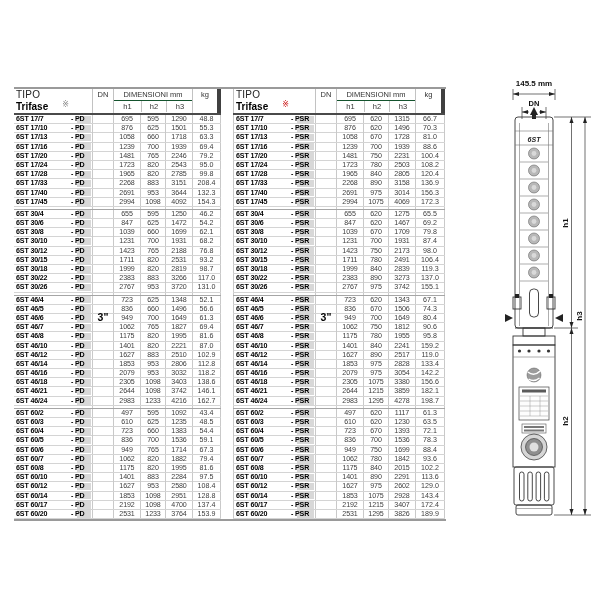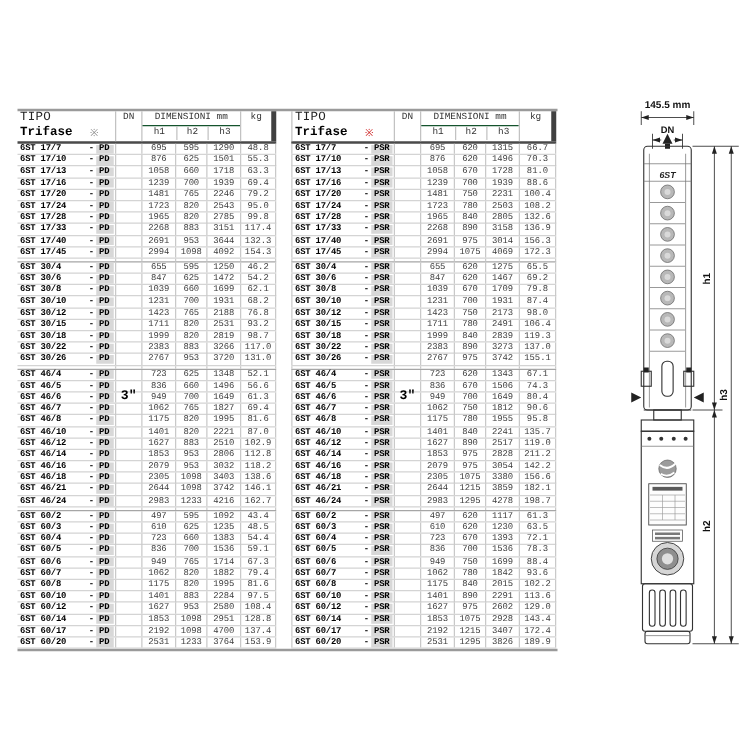--- a/index.html
+++ b/index.html
@@ -3,33 +3,33 @@
 <meta charset="utf-8">
 <style>
   html,body{margin:0;padding:0;}
   body{
     width:600px;height:600px;background:#ffffff;position:relative;overflow:hidden;
     font-family:"Liberation Sans","DejaVu Sans",sans-serif;color:#222;
   }
   .rule{position:absolute;background:#9a9a9a;height:2px;width:432px;left:14px;}
   #toprule{top:87px;} #botrule{top:519px;}
 
-  .spec-table{position:absolute;top:89px;font-family:Liberation Mono, monospace;}
+  .spec-table{position:absolute;top:89px;}
   #table-left{left:14px;width:207px;--c1:78px;--c2:21px;--c3:27px;--c4:25px;--c5:27px;--c6:29px;}
   #table-right{left:233px;width:212px;--c1:82px;--c2:21px;--c3:27px;--c4:25px;--c5:27px;--c6:30px;}
 
   .t-head{display:grid;grid-template-columns:var(--c1) var(--c2) calc(var(--c3) + var(--c4) + var(--c5)) var(--c6);
     height:24px;border-bottom:2px solid #4a4a4a;}
   .h-cell{position:relative;font-size:7.5px;color:#333;}
   .h-dn,.h-dim,.h-kg{border-left:1px solid #c2c2c2;text-align:center;}
   .h-kg{border-right:4px solid #404040;}
   #table-right .h-tipo{border-left:1px solid #c2c2c2;}
   .h-tipo{padding-left:2px;}
   .h-tipo .l1{font-size:10px;color:#222;line-height:12px;letter-spacing:.2px;}
-  .h-tipo .l2{font-size:10px;font-weight:bold;color:#000;line-height:11px;display:flex;align-items:flex-end;}
+  .h-tipo .l2{font-size:10px;font-weight:bold;color:#000;line-height:11px;display:flex;align-items:flex-start;}
   .refmark{font-weight:normal;font-size:8px;margin-left:14px;line-height:8px;}
   .h-dn .lbl,.h-kg .lbl{line-height:11px;}
   .dim-top{line-height:11px;border-bottom:1px solid #14532d;}
   .dim-sub{display:grid;grid-template-columns:var(--c3) var(--c4) var(--c5);}
   .dim-sub span{line-height:11px;}
   .dim-sub span + span{border-left:1px solid #c2c2c2;}
 
   .t-body{position:relative;}
   .trow{display:grid;grid-template-columns:var(--c1) var(--c2) var(--c3) var(--c4) var(--c5) var(--c6);
     height:8.2px;border-bottom:1px solid #d4d4d4;}
@@ -141,21 +141,21 @@
         <div class="c num">820</div>
         <div class="c num">2785</div>
         <div class="c kg">99.8</div>
       </div>
       <div class="trow">
         <div class="c tipo"><span class="band"></span><span>6ST 17/33</span><span class="sfx">- PD</span></div>
         <div class="c dn"></div>
         <div class="c num">2268</div>
         <div class="c num">883</div>
         <div class="c num">3151</div>
-        <div class="c kg">117.4</div>
+        <div class="c kg">208.4</div>
       </div>
       <div class="trow">
         <div class="c tipo"><span class="band"></span><span>6ST 17/40</span><span class="sfx">- PD</span></div>
         <div class="c dn"></div>
         <div class="c num">2691</div>
         <div class="c num">953</div>
         <div class="c num">3644</div>
         <div class="c kg">132.3</div>
       </div>
       <div class="trow">
@@ -531,21 +531,21 @@
         <div class="c num">780</div>
         <div class="c num">2503</div>
         <div class="c kg">108.2</div>
       </div>
       <div class="trow">
         <div class="c tipo"><span class="band"></span><span>6ST 17/28</span><span class="sfx">- PSR</span></div>
         <div class="c dn"></div>
         <div class="c num">1965</div>
         <div class="c num">840</div>
         <div class="c num">2805</div>
-        <div class="c kg">132.6</div>
+        <div class="c kg">120.4</div>
       </div>
       <div class="trow">
         <div class="c tipo"><span class="band"></span><span>6ST 17/33</span><span class="sfx">- PSR</span></div>
         <div class="c dn"></div>
         <div class="c num">2268</div>
         <div class="c num">890</div>
         <div class="c num">3158</div>
         <div class="c kg">136.9</div>
       </div>
       <div class="trow">
@@ -693,37 +693,37 @@
         <div class="c num">780</div>
         <div class="c num">1955</div>
         <div class="c kg">95.8</div>
       </div>
       <div class="trow">
         <div class="c tipo"><span class="band"></span><span>6ST 46/10</span><span class="sfx">- PSR</span></div>
         <div class="c dn"></div>
         <div class="c num">1401</div>
         <div class="c num">840</div>
         <div class="c num">2241</div>
-        <div class="c kg">135.7</div>
+        <div class="c kg">159.2</div>
       </div>
       <div class="trow">
         <div class="c tipo"><span class="band"></span><span>6ST 46/12</span><span class="sfx">- PSR</span></div>
         <div class="c dn"></div>
         <div class="c num">1627</div>
         <div class="c num">890</div>
         <div class="c num">2517</div>
         <div class="c kg">119.0</div>
       </div>
       <div class="trow">
         <div class="c tipo"><span class="band"></span><span>6ST 46/14</span><span class="sfx">- PSR</span></div>
         <div class="c dn"></div>
         <div class="c num">1853</div>
         <div class="c num">975</div>
         <div class="c num">2828</div>
-        <div class="c kg">211.2</div>
+        <div class="c kg">133.4</div>
       </div>
       <div class="trow">
         <div class="c tipo"><span class="band"></span><span>6ST 46/16</span><span class="sfx">- PSR</span></div>
         <div class="c dn"></div>
         <div class="c num">2079</div>
         <div class="c num">975</div>
         <div class="c num">3054</div>
         <div class="c kg">142.2</div>
       </div>
       <div class="trow">

